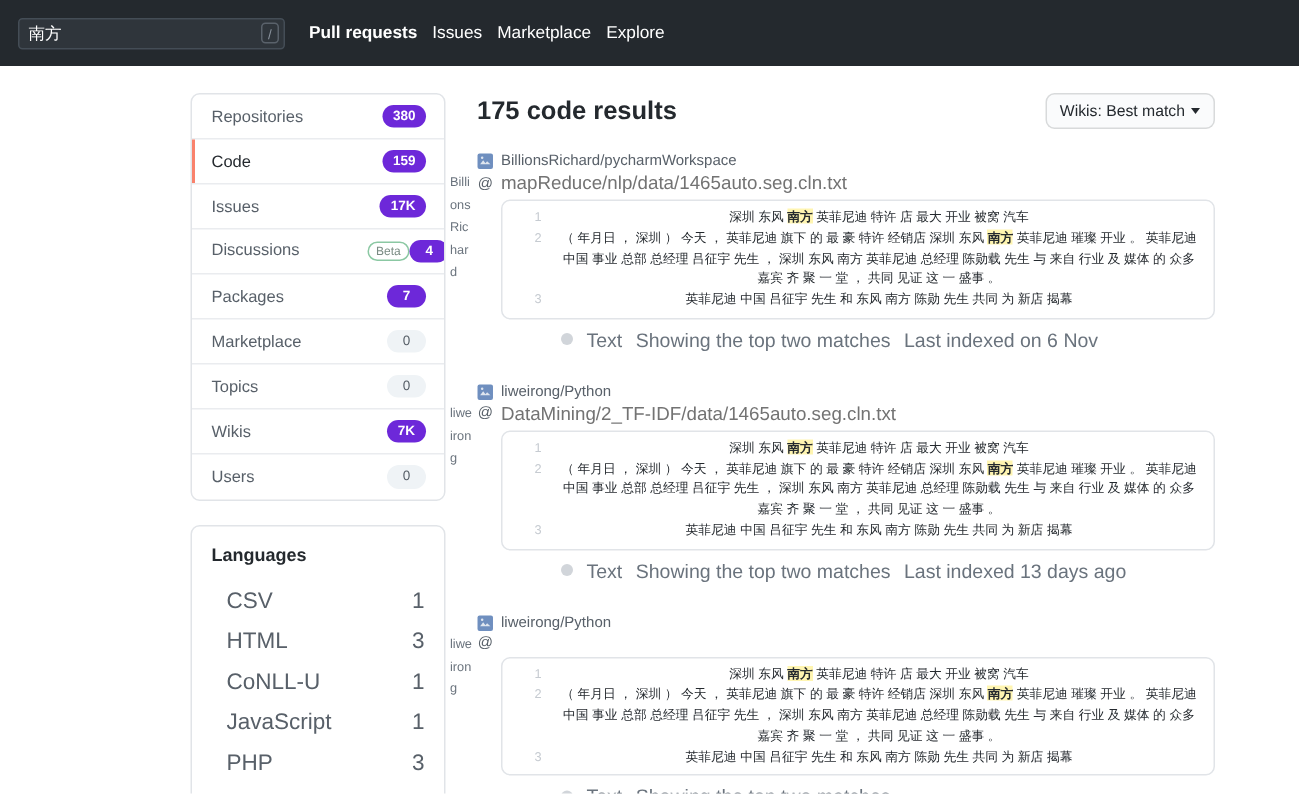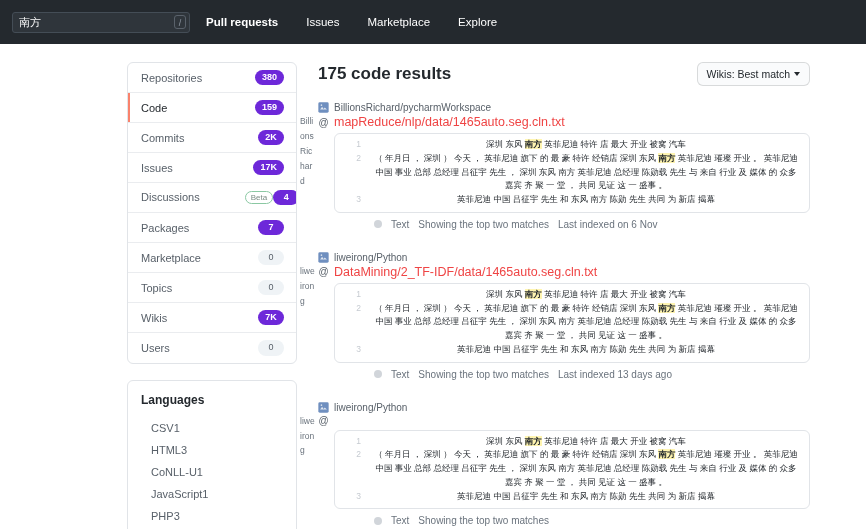--- a/index.html
+++ b/index.html
@@ -54,21 +54,21 @@
     border-radius: 3px;
     color: #8b949e;
     font-size: 9px;
     line-height: 14px;
     text-align: center;
     box-sizing: border-box;
   }
   .topnav {
     display: flex;
     align-items: center;
-    gap: 28px;
+    gap: 10px;
   }
   .topnav a {
     color: #ffffff;
     font-size: 11.5px;
     text-decoration: none;
     font-weight: 600;
     white-space: nowrap;
   }
   .topnav a.plain { font-weight: 400; }
 
@@ -158,21 +158,22 @@
     padding: 12px 13px 10px 13px;
   }
   .lang-title {
     font-size: 12px;
     font-weight: 700;
     color: #24292e;
     margin-bottom: 10px;
   }
   .lang-row {
     display: flex;
-    font-size: 11px;
+    justify-content: space-between;
+    font-size: 15px;
     color: #586069;
     padding: 5px 0 5px 10px;
   }
   .lang-row .lnum { color: #586069; }
 
   
   .results-head {
     display: flex;
     align-items: center;
     justify-content: space-between;
@@ -230,21 +231,21 @@
     margin-bottom: 4px;
   }
   .at-glyph {
     width: 11px;
     flex: 0 0 11px;
     font-size: 10px;
     color: #586069;
     text-align: center;
   }
   .file-path {
-    color: #ef4444;
+    color: #737373;
     font-size: 12.5px;
     text-decoration: none;
     cursor: pointer;
   }
   .code-box {
     border: 1px solid #e1e4e8;
     border-radius: 6px;
     background: #ffffff;
     padding: 4px 0 5px 0;
     margin-left: 16px;
@@ -272,21 +273,21 @@
   .hl {
     background: #fff5b1;
     font-weight: 700;
   }
   .meta-line {
     display: flex;
     align-items: center;
     gap: 9px;
     margin-top: 6px;
     margin-left: 16px;
-    font-size: 10px;
+    font-size: 13px;
     color: #6a737d;
     padding-left: 40px;
   }
   .dot-icon {
     width: 8px;
     height: 8px;
     border-radius: 50%;
     background: #d1d5da;
     display: inline-block;
   }
@@ -329,26 +330,20 @@
           <div class="nav-left">
             <span class="nav-label">Repositories</span>
           </div>
           <span class="count dark">380</span>
         </div>
         <div class="nav-item active">
           <div class="nav-left">
             <span class="nav-label">Code</span>
           </div>
           <span class="count dark">159</span>
-        </div>
-        <div class="nav-item">
-          <div class="nav-left">
-            <span class="nav-label">Commits</span>
-          </div>
-          <span class="count dark">2K</span>
         </div>
         <div class="nav-item">
           <div class="nav-left">
             <span class="nav-label">Issues</span>
           </div>
           <span class="count dark">17K</span>
         </div>
         <div class="nav-item">
           <div class="nav-left">
             <span class="nav-label">Discussions</span>

